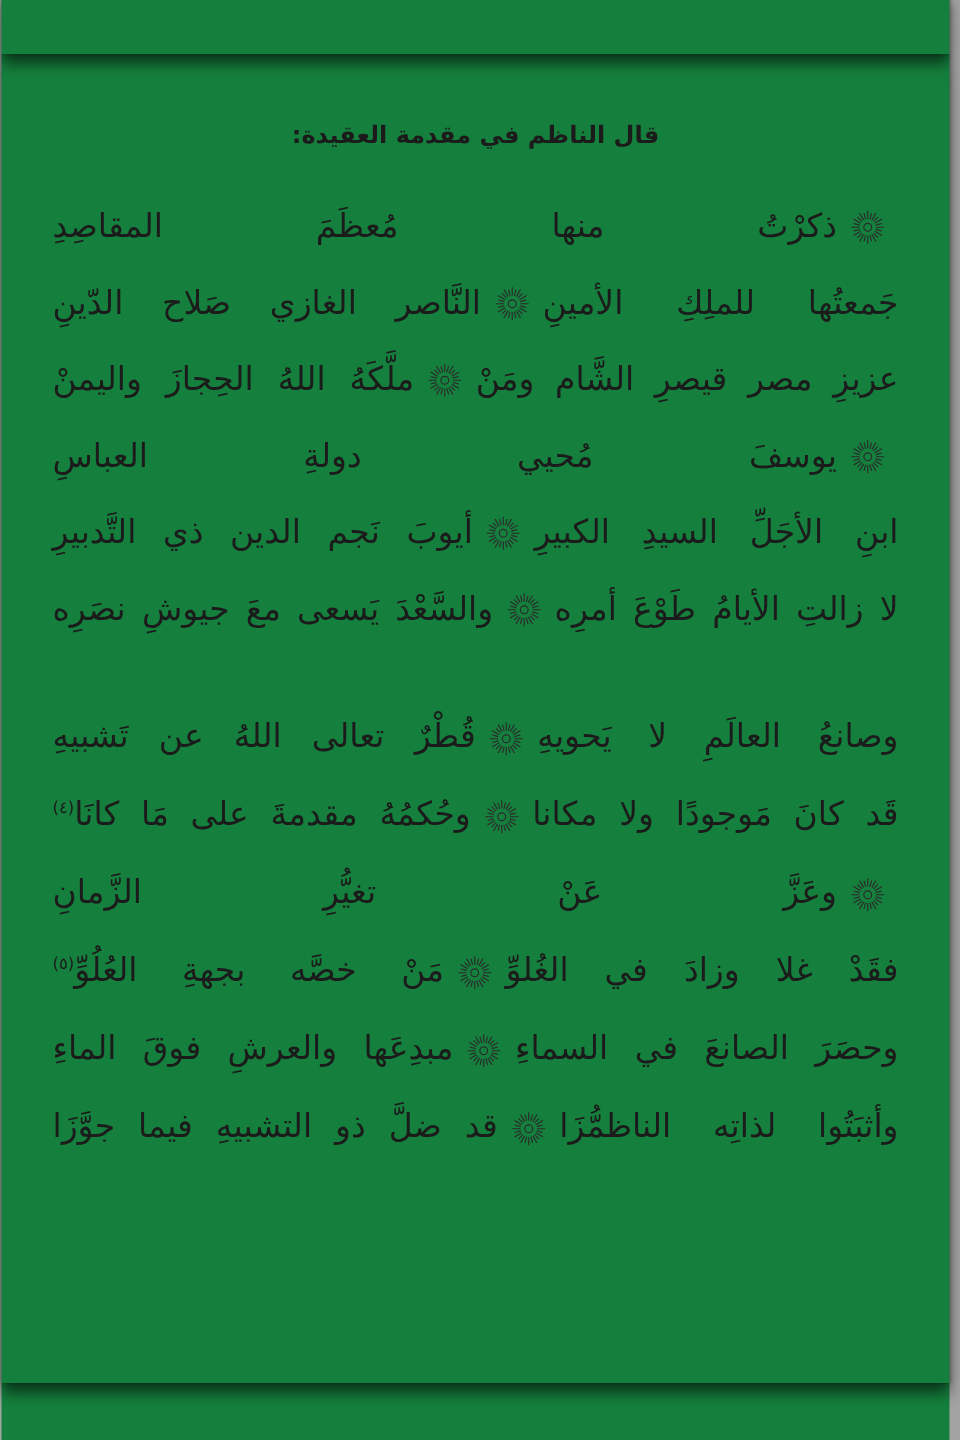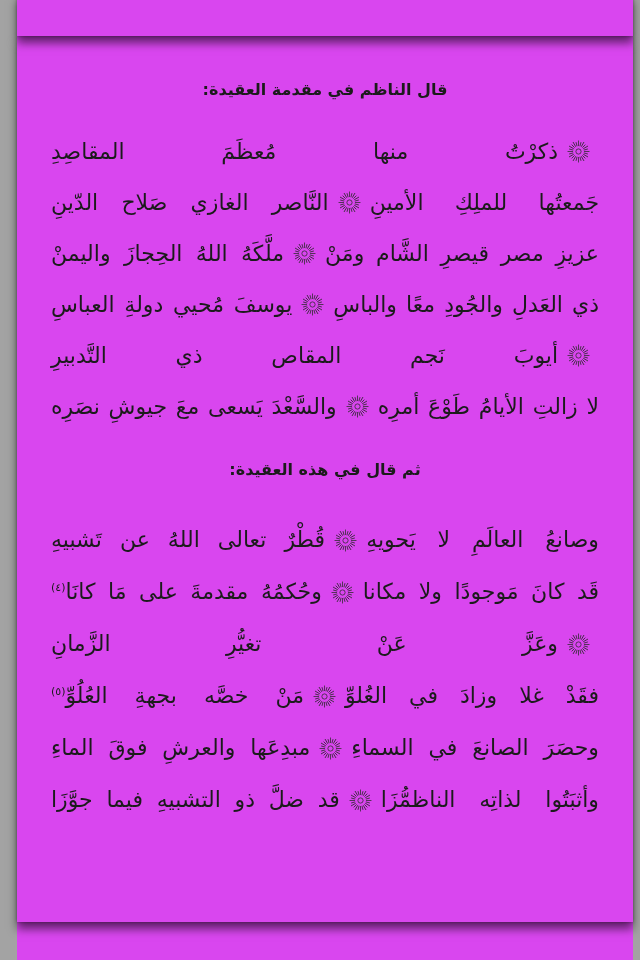--- a/index.html
+++ b/index.html
@@ -4,22 +4,22 @@
 <style>
   html,body{margin:0;padding:0;}
   body{
     width:640px;height:960px;
     background:#a3a3a3;
     font-family:"DejaVu Sans", sans-serif;
     overflow:hidden;
   }
   .reader{position:relative;width:640px;height:960px;}
   .page{
-    position:absolute;left:17px;right:7px;
-    background:#d946ef;
+    position:absolute;left:1px;right:7px;
+    background:#15803d;
     box-shadow:0 7px 9px rgba(0,0,0,.55), 0 0 3px rgba(0,0,0,.35);
   }
   .prev-page{top:-6px;height:42px;z-index:3;}
   .main-page{top:36px;height:886px;z-index:2;}
   .next-page{top:922px;height:38px;z-index:1;box-shadow:none;}
   .content{
     direction:rtl;
     padding:0 34px;
     color:#1b1b1b;
   }
@@ -126,45 +126,44 @@
 
         <div class="verse">
           <div class="hemi"><span>عزيزِ مصر قيصرِ الشَّام ومَنْ</span></div>
           <svg class="orn" viewBox="0 0 32 32">
               <use href="#orn-sym"></use>
             </svg>
           <div class="hemi"><span>ملَّكَهُ اللهُ الحِجازَ واليمنْ</span></div>
         </div>
 
         <div class="verse">
-          <div class="hemi"><span>ذي العَدلِ والجُودِ معًا والباسِ</span></div>
           <svg class="orn" viewBox="0 0 32 32">
               <use href="#orn-sym"></use>
             </svg>
           <div class="hemi"><span>يوسفَ مُحيي دولةِ العباسِ</span></div>
         </div>
 
         <div class="verse">
-          <svg class="orn" viewBox="0 0 32 32">
-              <use href="#orn-sym"></use>
-            </svg>
-          <div class="hemi"><span>أيوبَ نَجم المقاص ذي التَّدبيرِ</span></div>
+          <div class="hemi"><span>ابنِ الأجَلِّ السيدِ الكبيرِ</span></div>
+          <svg class="orn" viewBox="0 0 32 32">
+              <use href="#orn-sym"></use>
+            </svg>
+          <div class="hemi"><span>أيوبَ نَجم الدين ذي التَّدبيرِ</span></div>
         </div>
 
         <div class="verse">
           <div class="hemi"><span>لا زالتِ الأيامُ طَوْعَ أمرِه</span></div>
           <svg class="orn" viewBox="0 0 32 32">
               <use href="#orn-sym"></use>
             </svg>
           <div class="hemi"><span>والسَّعْدَ يَسعى معَ جيوشِ نصَرِه</span></div>
         </div>
 
       </div>
 
-      <div class="section-header header-2">ثم قال في هذه العقيدة:</div>
 
       <div class="verses verses-2">
 
         <div class="verse">
           <div class="hemi"><span>وصانعُ العالَمِ لا يَحويهِ</span></div>
           <svg class="orn" viewBox="0 0 32 32">
               <use href="#orn-sym"></use>
             </svg>
           <div class="hemi"><span>قُطْرٌ تعالى اللهُ عن تَشبيهِ</span></div>
         </div>

